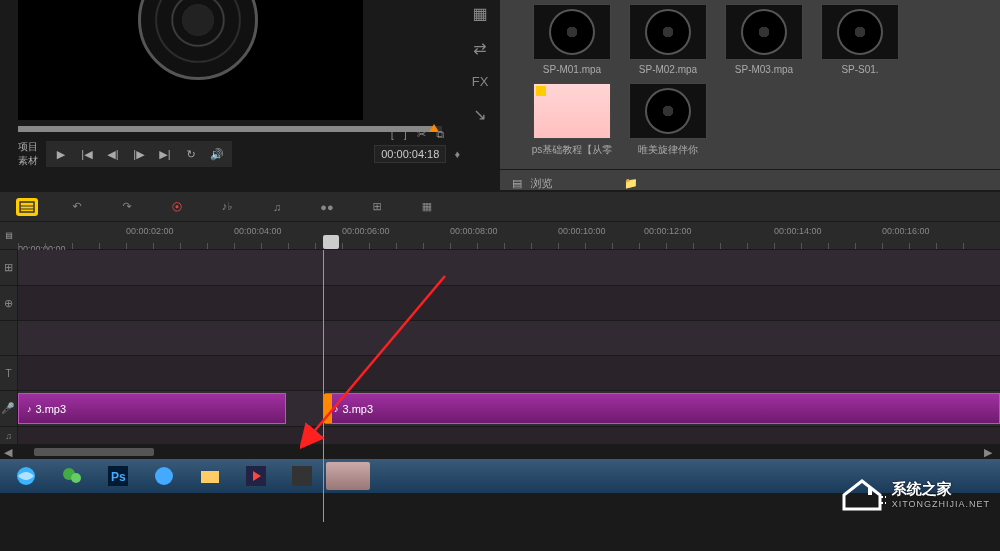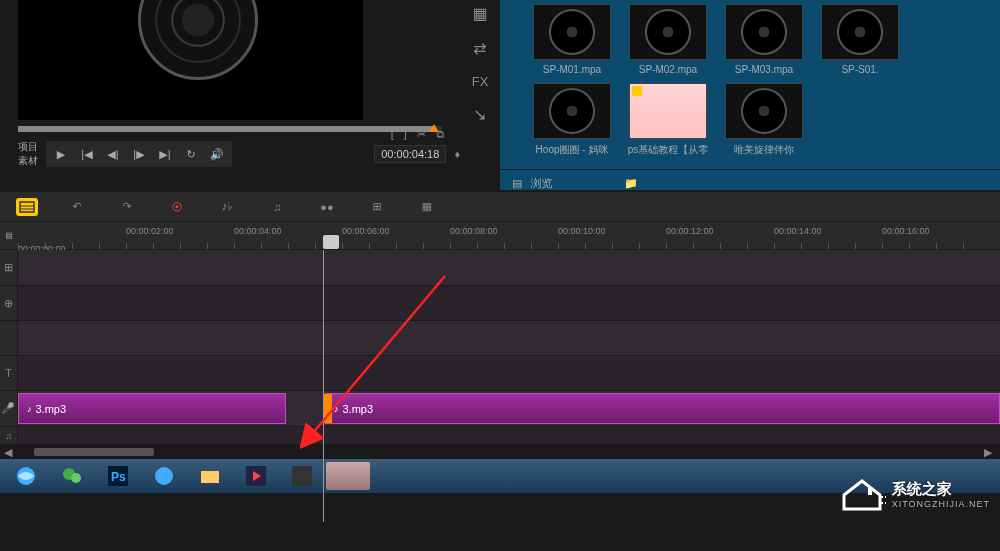--- a/index.html
+++ b/index.html
@@ -15,21 +15,21 @@
 .scrub-marker { position: absolute; right: 3px; top: -2px; width: 0; height: 0; border-left: 5px solid transparent; border-right: 5px solid transparent; border-bottom: 8px solid #ff8800; }
 .scrub-controls { margin-left: 18px; display: flex; align-items: center; margin-top: 8px; }
 .scrub-labels { display: flex; flex-direction: column; font-size: 10px; margin-right: 8px; }
 .transport-bar { display: flex; align-items: center; gap: 8px; background: #2a2a2a; padding: 4px 6px; }
 .transport-btn { width: 18px; height: 18px; display: flex; align-items: center; justify-content: center; color: #aaa; cursor: pointer; }
 .timecode { margin-left: auto; margin-right: 4px; background: #222; border: 1px solid #333; padding: 2px 6px; color: #ccc; font-size: 11px; }
 
 .side-icons { width: 40px; display: flex; flex-direction: column; gap: 16px; padding-top: 4px; align-items: center; color: #888; }
 .side-icon { font-size: 16px; cursor: pointer; }
 
-.right-panel { flex: 1; background: #0c4a6e; padding: 0 0 0 0; overflow: hidden; }
+.right-panel { flex: 1; background: #404040; padding: 0 0 0 0; overflow: hidden; }
 .media-grid { display: flex; flex-wrap: wrap; gap: 8px; padding: 4px 28px; }
 .media-item { width: 88px; display: flex; flex-direction: column; align-items: center; }
 .media-thumb { width: 78px; height: 56px; background: #111; border: 1px solid #444; display: flex; align-items: center; justify-content: center; position: relative; }
 .media-thumb.disc::before { content: ""; width: 42px; height: 42px; border-radius: 50%; background: radial-gradient(circle,#333 18%,#000 18%,#000 100%); border: 2px solid #555; position: absolute; }
 .media-thumb.video { background: #222; }
 .media-thumb.pink { background: linear-gradient(#ffd5d5,#ffc0c0); }
 .media-thumb.yellow-badge::after { content: ""; position: absolute; top: 2px; left: 2px; width: 10px; height: 10px; background: #ffcc00; }
 .media-label { font-size: 10px; color: #aaa; margin-top: 4px; text-align: center; white-space: nowrap; overflow: hidden; width: 88px; text-overflow: ellipsis; }
 .browse-bar { margin-top: 8px; padding: 6px 12px; display: flex; align-items: center; color: #aaa; border-top: 1px solid #1a1a1a; gap: 8px; }
 
@@ -136,24 +136,20 @@
           <div class="media-thumb disc"></div>
           <div class="media-label">SP-M02.mpa</div>
         </div>
         <div class="media-item">
           <div class="media-thumb disc"></div>
           <div class="media-label">SP-M03.mpa</div>
         </div>
         <div class="media-item">
           <div class="media-thumb disc"></div>
           <div class="media-label">SP-S01.</div>
-        </div>
-        <div class="media-item">
-          <div class="media-thumb disc"></div>
-          <div class="media-label">Hoop圈圈 - 妈咪</div>
         </div>
         <div class="media-item">
           <div class="media-thumb pink yellow-badge"></div>
           <div class="media-label">ps基础教程【从零</div>
         </div>
         <div class="media-item">
           <div class="media-thumb disc"></div>
           <div class="media-label">唯美旋律伴你</div>
         </div>
       </div>
@@ -212,21 +208,21 @@
       <span class="ruler-mark" style="left: 432px;">00:00:08:00</span>
       <div class="ruler-tick" style="left: 432px;"></div>
       <div class="ruler-tick" style="left: 459px;"></div>
       <div class="ruler-tick" style="left: 486px;"></div>
       <div class="ruler-tick" style="left: 513px;"></div>
       <span class="ruler-mark" style="left: 540px; text-align: right;">00:00:10:00</span>
       <div class="ruler-tick" style="left: 540px;"></div>
       <div class="ruler-tick" style="left: 567px;"></div>
       <div class="ruler-tick" style="left: 594px;"></div>
       <div class="ruler-tick" style="left: 621px;"></div>
-      <span class="ruler-mark" style="left: 648px;">00:00:12:00</span>
+      <span class="ruler-mark" style="left: 626px;">00:00:12:00</span>
       <div class="ruler-tick" style="left: 648px;"></div>
       <div class="ruler-tick" style="left: 675px;"></div>
       <div class="ruler-tick" style="left: 702px;"></div>
       <div class="ruler-tick" style="left: 729px;"></div>
       <span class="ruler-mark" style="left: 756px;">00:00:14:00</span>
       <div class="ruler-tick" style="left: 756px;"></div>
       <div class="ruler-tick" style="left: 783px;"></div>
       <div class="ruler-tick" style="left: 810px;"></div>
       <div class="ruler-tick" style="left: 837px;"></div>
       <span class="ruler-mark" style="left: 864px;">00:00:16:00</span>

